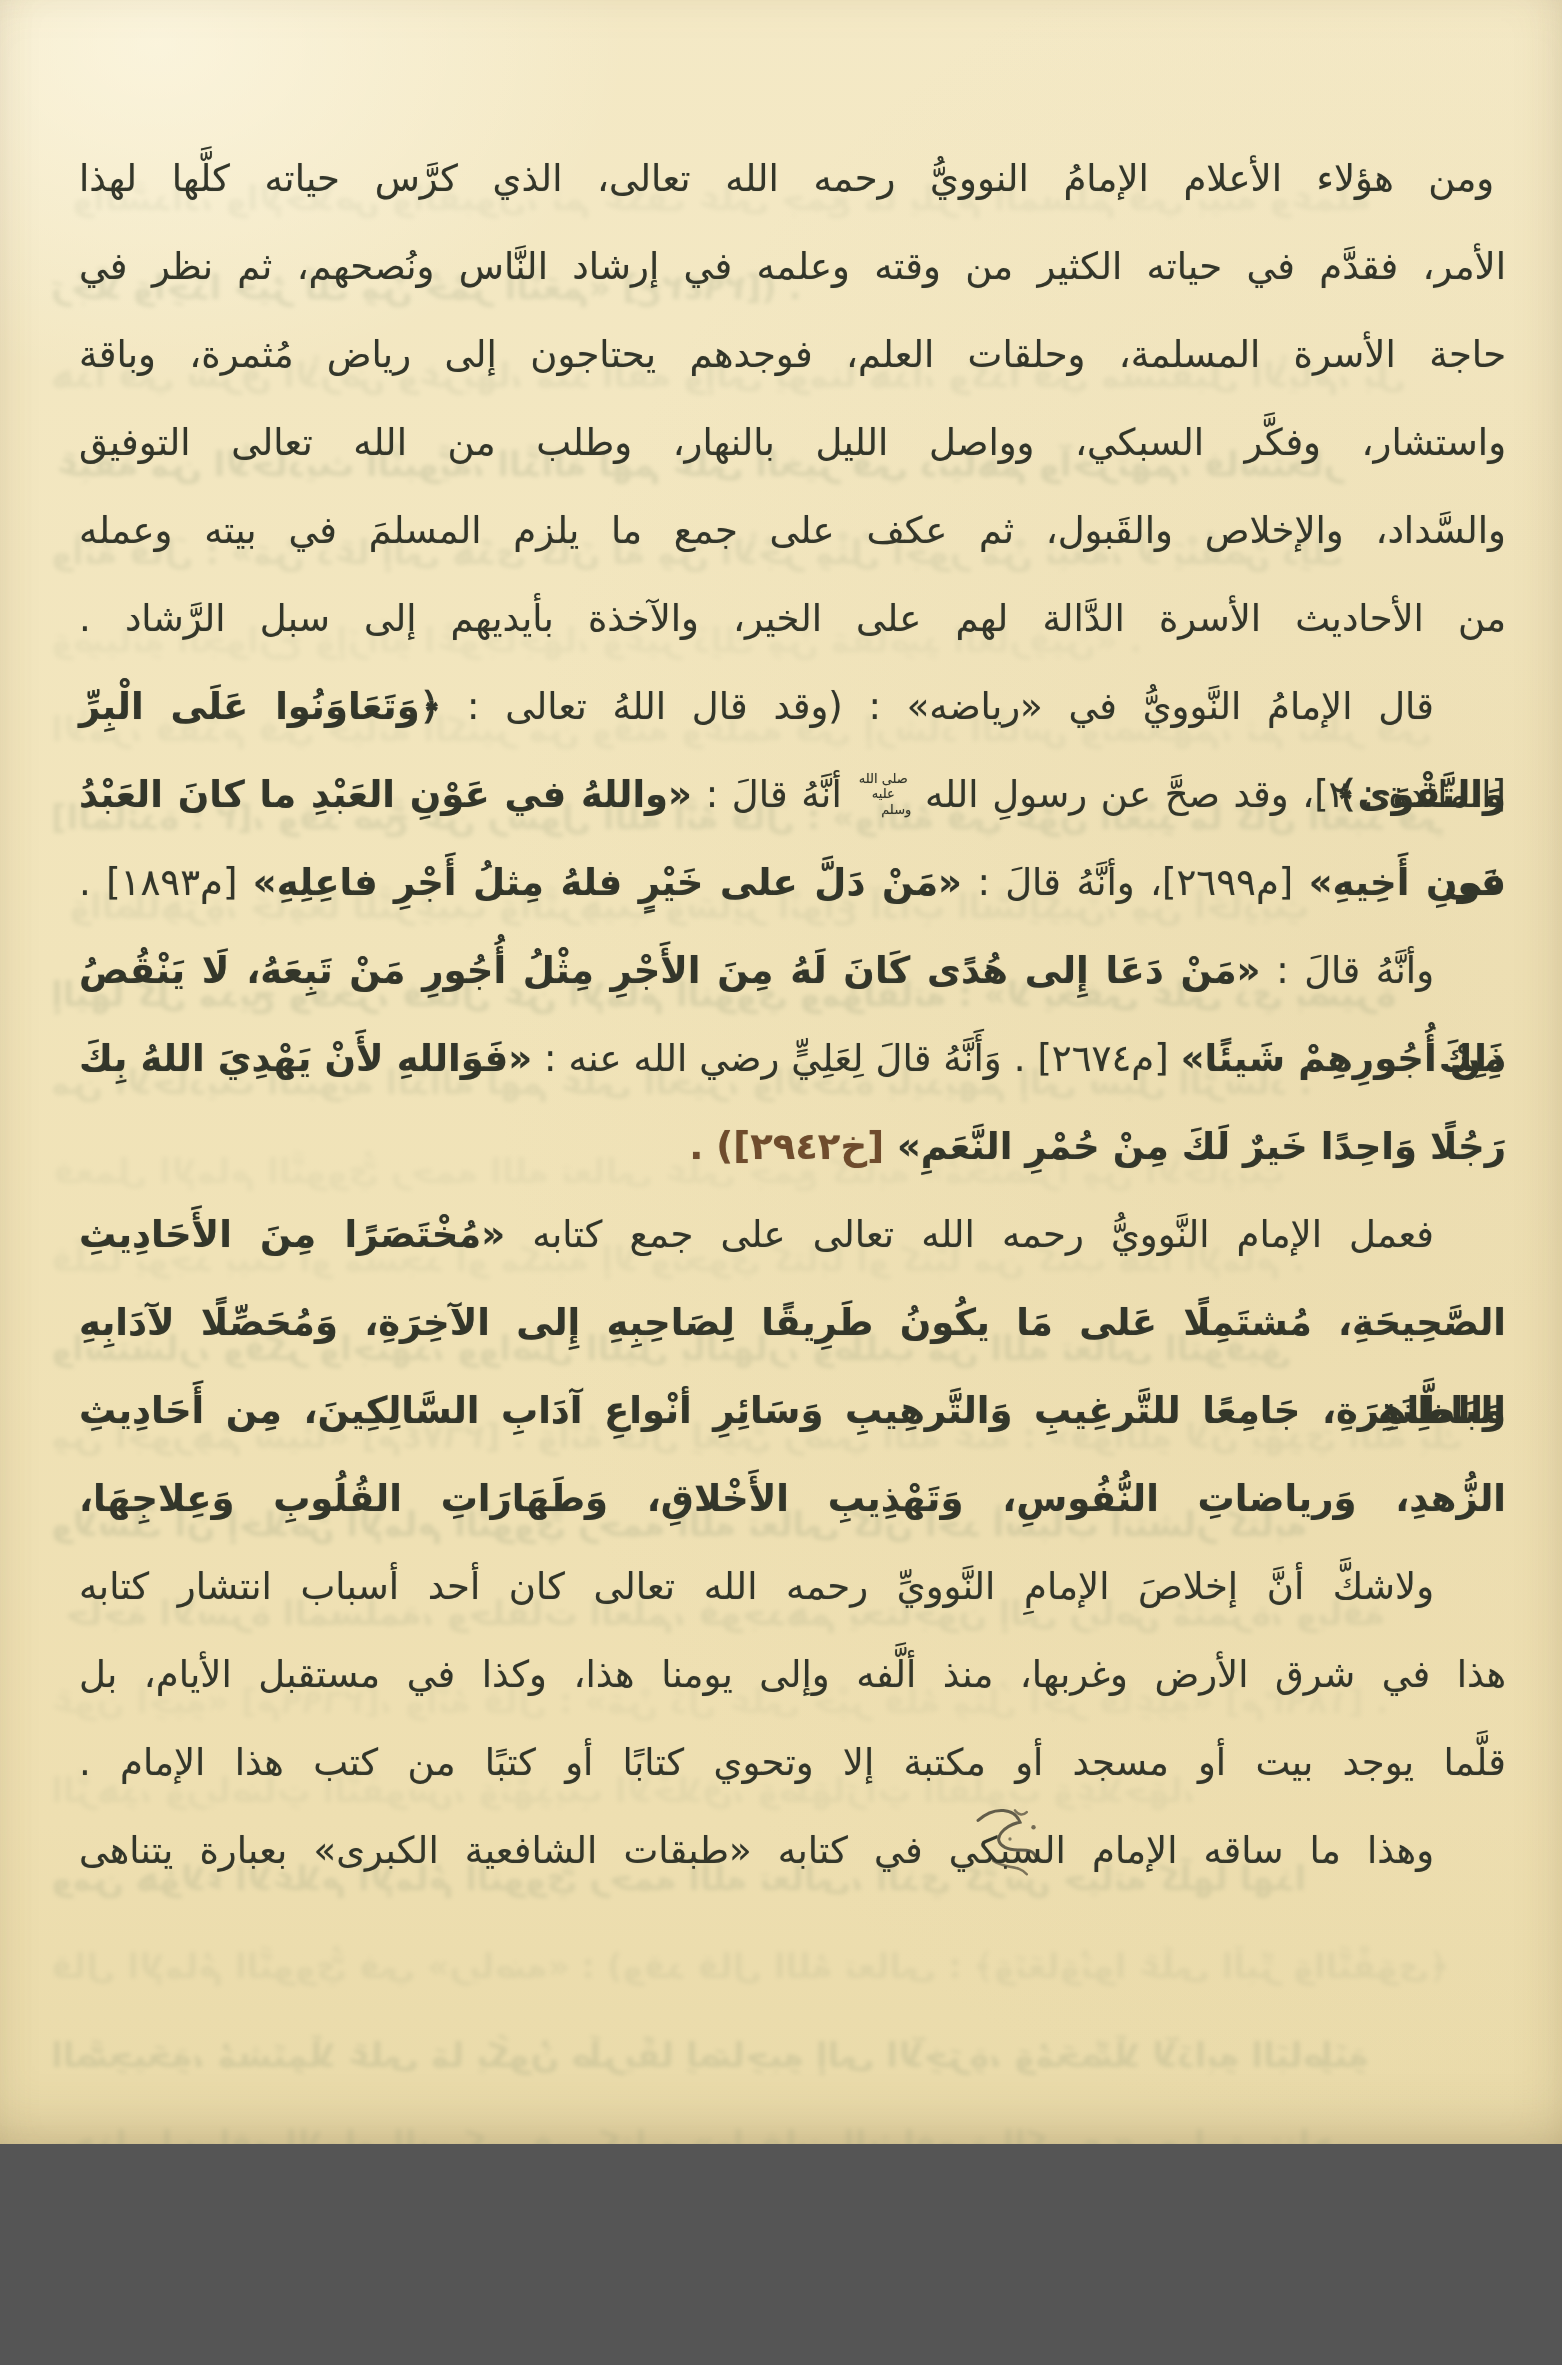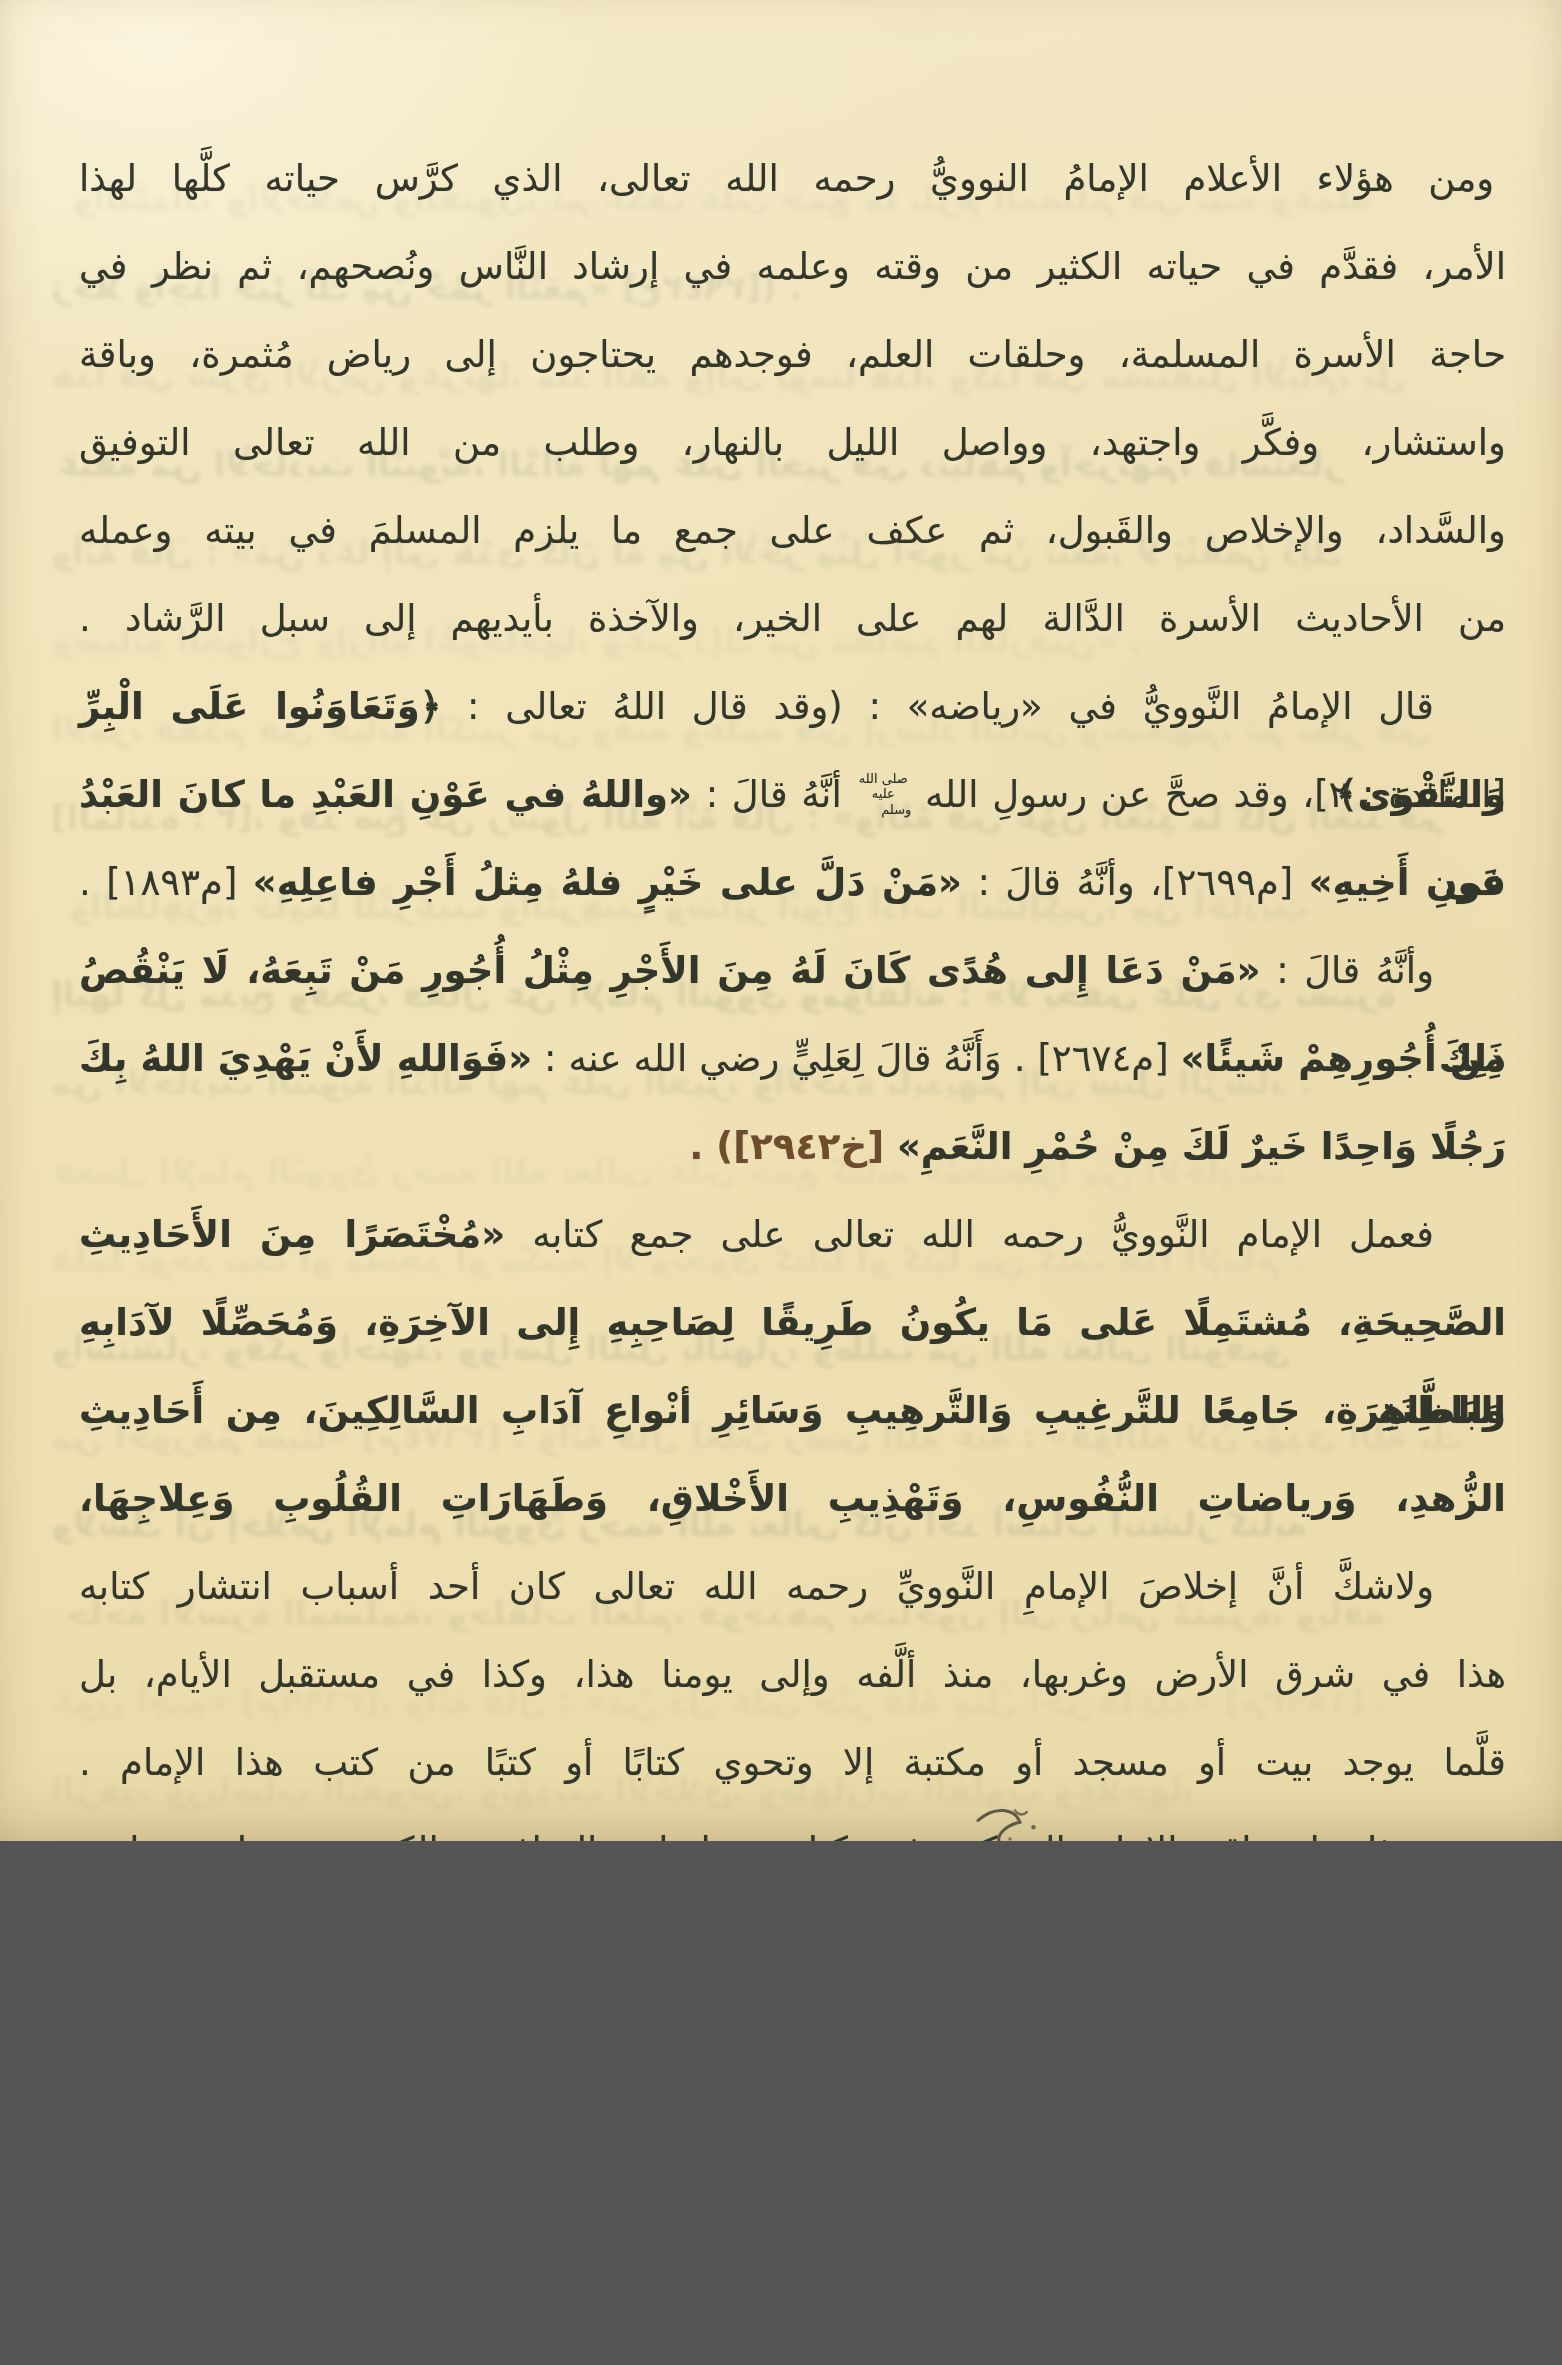--- a/index.html
+++ b/index.html
@@ -1,18 +1,18 @@
 <!DOCTYPE html>
 <html lang="ar" dir="rtl" style="font-size:13.5px"><head>
 <meta charset="utf-8">
 <style>
   html,body{margin:0;padding:0;background:#555;}
   .page{
     position:relative;
-    width:1562px;height:1841px;
+    width:1562px;height:2144px;
     margin:0 auto;
     overflow:hidden;
     font-family:"DejaVu Sans", sans-serif;
     background:
       radial-gradient(ellipse 758px 547px at 10% 2%, rgba(255,251,235,0.60), rgba(255,251,235,0) 62%),
       radial-gradient(ellipse 1263px 1600px at 88% 48%, rgba(219,199,148,0.22), rgba(219,199,148,0) 70%),
       linear-gradient(#f4e9c6 0%, #f1e4ba 45%, #eedfb1 85%, #e9daa9 100%);
     box-shadow:
       inset 0 -38px 59px -29.5px rgba(115,95,55,0.28),
       inset -29.5px 0 59px -38px rgba(115,95,55,0.18),
@@ -107,21 +107,21 @@
     <path d="M14,22 C34,4 58,8 64,24 C46,28 28,44 46,54 C62,62 78,50 84,68" fill="none" stroke="#39362b" stroke-width="3.6" stroke-linecap="round" opacity="0.9"></path>
     <path d="M32,70 C46,80 62,74 72,86 M58,10 C62,16 68,16 72,12" fill="none" stroke="#39362b" stroke-width="3" stroke-linecap="round" opacity="0.75"></path>
     <circle cx="80" cy="30" r="2.6" fill="#39362b" opacity="0.8"></circle>
     <circle cx="52" cy="44" r="2" fill="#39362b" opacity="0.7"></circle>
   </svg>
 
   <div class="content">
       <div class="line" style="text-indent: 11.8px;"><span>ومن هؤلاء الأعلام الإمامُ النوويُّ رحمه الله تعالى، الذي كرَّس حياته كلَّها لهذا</span></div>
       <div class="line" style="text-indent: 0px;"><span>الأمر، فقدَّم في حياته الكثير من وقته وعلمه في إرشاد النَّاس ونُصحهم، ثم نظر في</span></div>
       <div class="line" style="text-indent: 0px;"><span>حاجة الأسرة المسلمة، وحلقات العلم، فوجدهم يحتاجون إلى رياض مُثمرة، وباقة</span></div>
-      <div class="line" style="text-indent: 0px;"><span>واستشار، وفكَّر واجتهد، وواصل الليل بالنهار، وطلب من الله تعالى التوفيق</span></div>
+      <div class="line" style="text-indent: 0px;"><span>واستشار، وفكَّر السبكي، وواصل الليل بالنهار، وطلب من الله تعالى التوفيق</span></div>
       <div class="line" style="text-indent: 0px;"><span>والسَّداد، والإخلاص والقَبول، ثم عكف على جمع ما يلزم المسلمَ في بيته وعمله</span></div>
       <div class="line" style="text-indent: 0px;"><span>من الأحاديث الأسرة الدَّالة لهم على الخير، والآخذة بأيديهم إلى سبل الرَّشاد .</span></div>
       <div class="line" style="text-indent: 72px;"><span>قال الإمامُ النَّوويُّ في «رياضه» : (وقد قال اللهُ تعالى : </span><span class="verse">﴿وَتَعَاوَنُوا عَلَى الْبِرِّ وَالتَّقْوَى﴾</span></div>
       <div class="line" style="text-indent: 0px;"><span>[المائدة : ٢]، وقد صحَّ عن رسولِ الله </span><span class="pbuh">صلى الله عليه وسلم</span><span> أنَّهُ قالَ : </span><span class="bold">«واللهُ في عَوْنِ العَبْدِ ما كانَ العَبْدُ في</span></div>
       <div class="line" style="text-indent: 0px;"><span class="bold">عَونِ أَخِيهِ»</span><span> [م٢٦٩٩]، وأنَّهُ قالَ : </span><span class="bold">«مَنْ دَلَّ على خَيْرٍ فلهُ مِثلُ أَجْرِ فاعِلِهِ»</span><span> [م١٨٩٣] .</span></div>
       <div class="line" style="text-indent: 72px;"><span>وأنَّهُ قالَ : </span><span class="bold">«مَنْ دَعَا إِلى هُدًى كَانَ لَهُ مِنَ الأَجْرِ مِثْلُ أُجُورِ مَنْ تَبِعَهُ، لَا يَنْقُصُ ذَلِكَ</span></div>
       <div class="line" style="text-indent: 0px;"><span class="bold">مِنْ أُجُورِهِمْ شَيئًا»</span><span> [م٢٦٧٤] . وَأَنَّهُ قالَ لِعَلِيٍّ رضي الله عنه : </span><span class="bold">«فَوَاللهِ لأَنْ يَهْدِيَ اللهُ بِكَ</span></div>
       <div class="line par-end" style="text-indent: 0px;"><span class="bold">رَجُلًا وَاحِدًا خَيرٌ لَكَ مِنْ حُمْرِ النَّعَمِ»</span><span class="ref"> [خ٢٩٤٢]) .</span></div>
       <div class="line" style="text-indent: 72px;"><span>فعمل الإمام النَّوويُّ رحمه الله تعالى على جمع كتابه </span><span class="bold">«مُخْتَصَرًا مِنَ الأَحَادِيثِ</span></div>
       <div class="line" style="text-indent: 0px;"><span class="bold">الصَّحِيحَةِ، مُشتَمِلًا عَلى مَا يكُونُ طَرِيقًا لِصَاحِبِهِ إِلى الآخِرَةِ، وَمُحَصِّلًا لآدَابِهِ البَاطِنَةِ</span></div>

